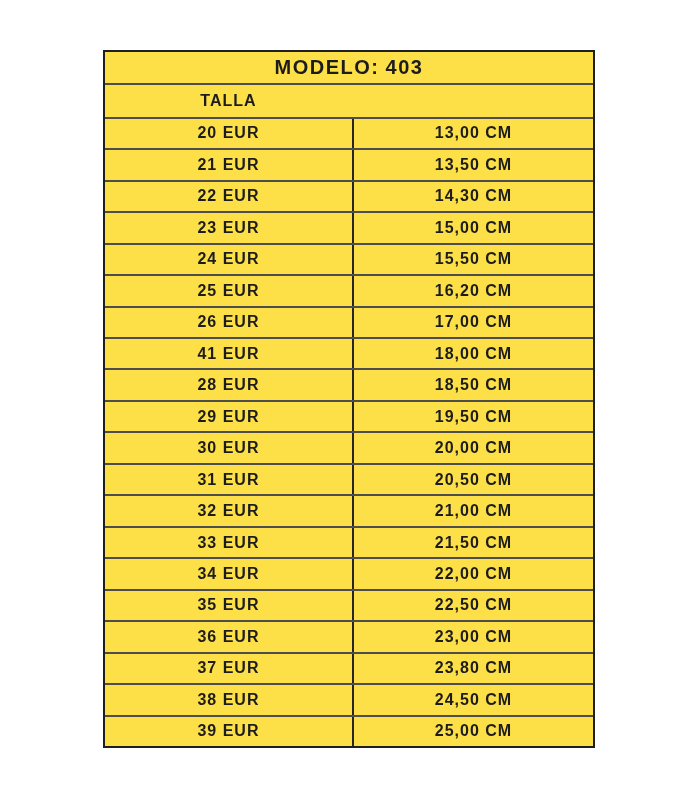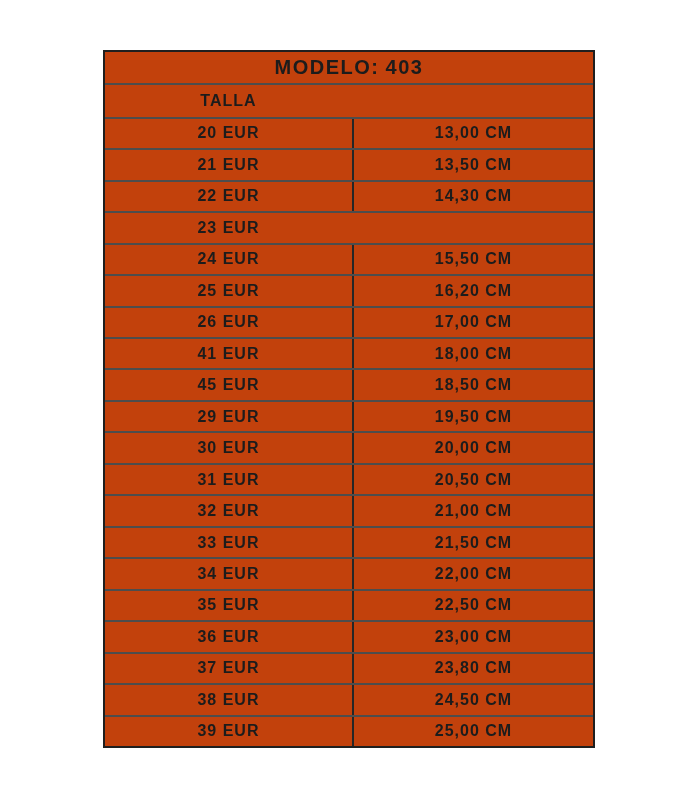--- a/index.html
+++ b/index.html
@@ -20,21 +20,21 @@
   .size-table {
     position: absolute;
     left: 103px;
     top: 50px;
     width: 492px;
     height: 698px;
     box-sizing: border-box;
     border: 2px solid #1f1f1f;
     display: flex;
     flex-direction: column;
-    background: #c2410c;
+    background: #fde047;
   }
   .row {
     display: flex;
     flex: 1;
     min-height: 0;
     border-bottom: 2px solid #4d4d4d;
   }
   .title-row {
     align-items: center;
     justify-content: center;
@@ -94,39 +94,40 @@
         <div class="row">
           <div class="cell left">21 EUR</div>
           <div class="cell right">13,50 CM</div>
         </div>
         <div class="row">
           <div class="cell left">22 EUR</div>
           <div class="cell right">14,30 CM</div>
         </div>
         <div class="row">
           <div class="cell left">23 EUR</div>
+          <div class="cell right">15,00 CM</div>
         </div>
         <div class="row">
           <div class="cell left">24 EUR</div>
           <div class="cell right">15,50 CM</div>
         </div>
         <div class="row">
           <div class="cell left">25 EUR</div>
           <div class="cell right">16,20 CM</div>
         </div>
         <div class="row">
           <div class="cell left">26 EUR</div>
           <div class="cell right">17,00 CM</div>
         </div>
         <div class="row">
           <div class="cell left">41 EUR</div>
           <div class="cell right">18,00 CM</div>
         </div>
         <div class="row">
-          <div class="cell left">45 EUR</div>
+          <div class="cell left">28 EUR</div>
           <div class="cell right">18,50 CM</div>
         </div>
         <div class="row">
           <div class="cell left">29 EUR</div>
           <div class="cell right">19,50 CM</div>
         </div>
         <div class="row">
           <div class="cell left">30 EUR</div>
           <div class="cell right">20,00 CM</div>
         </div>

